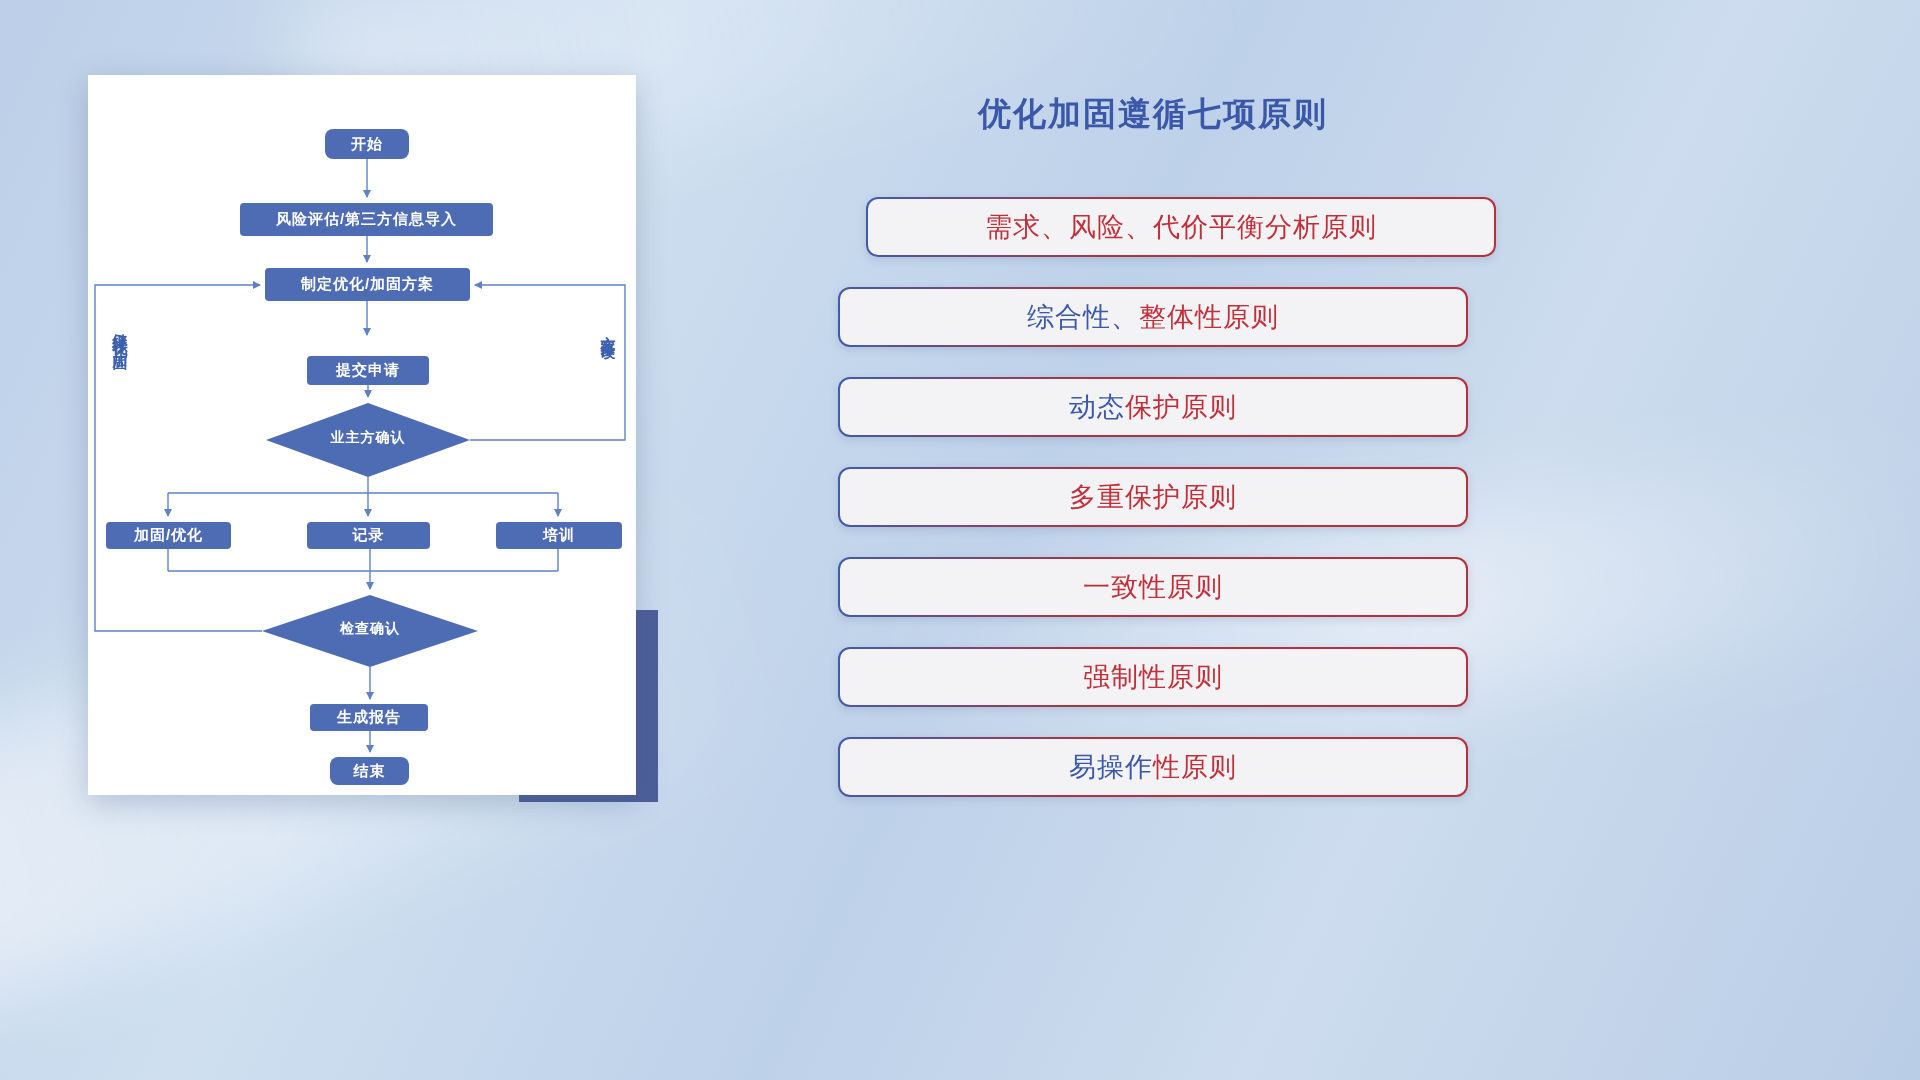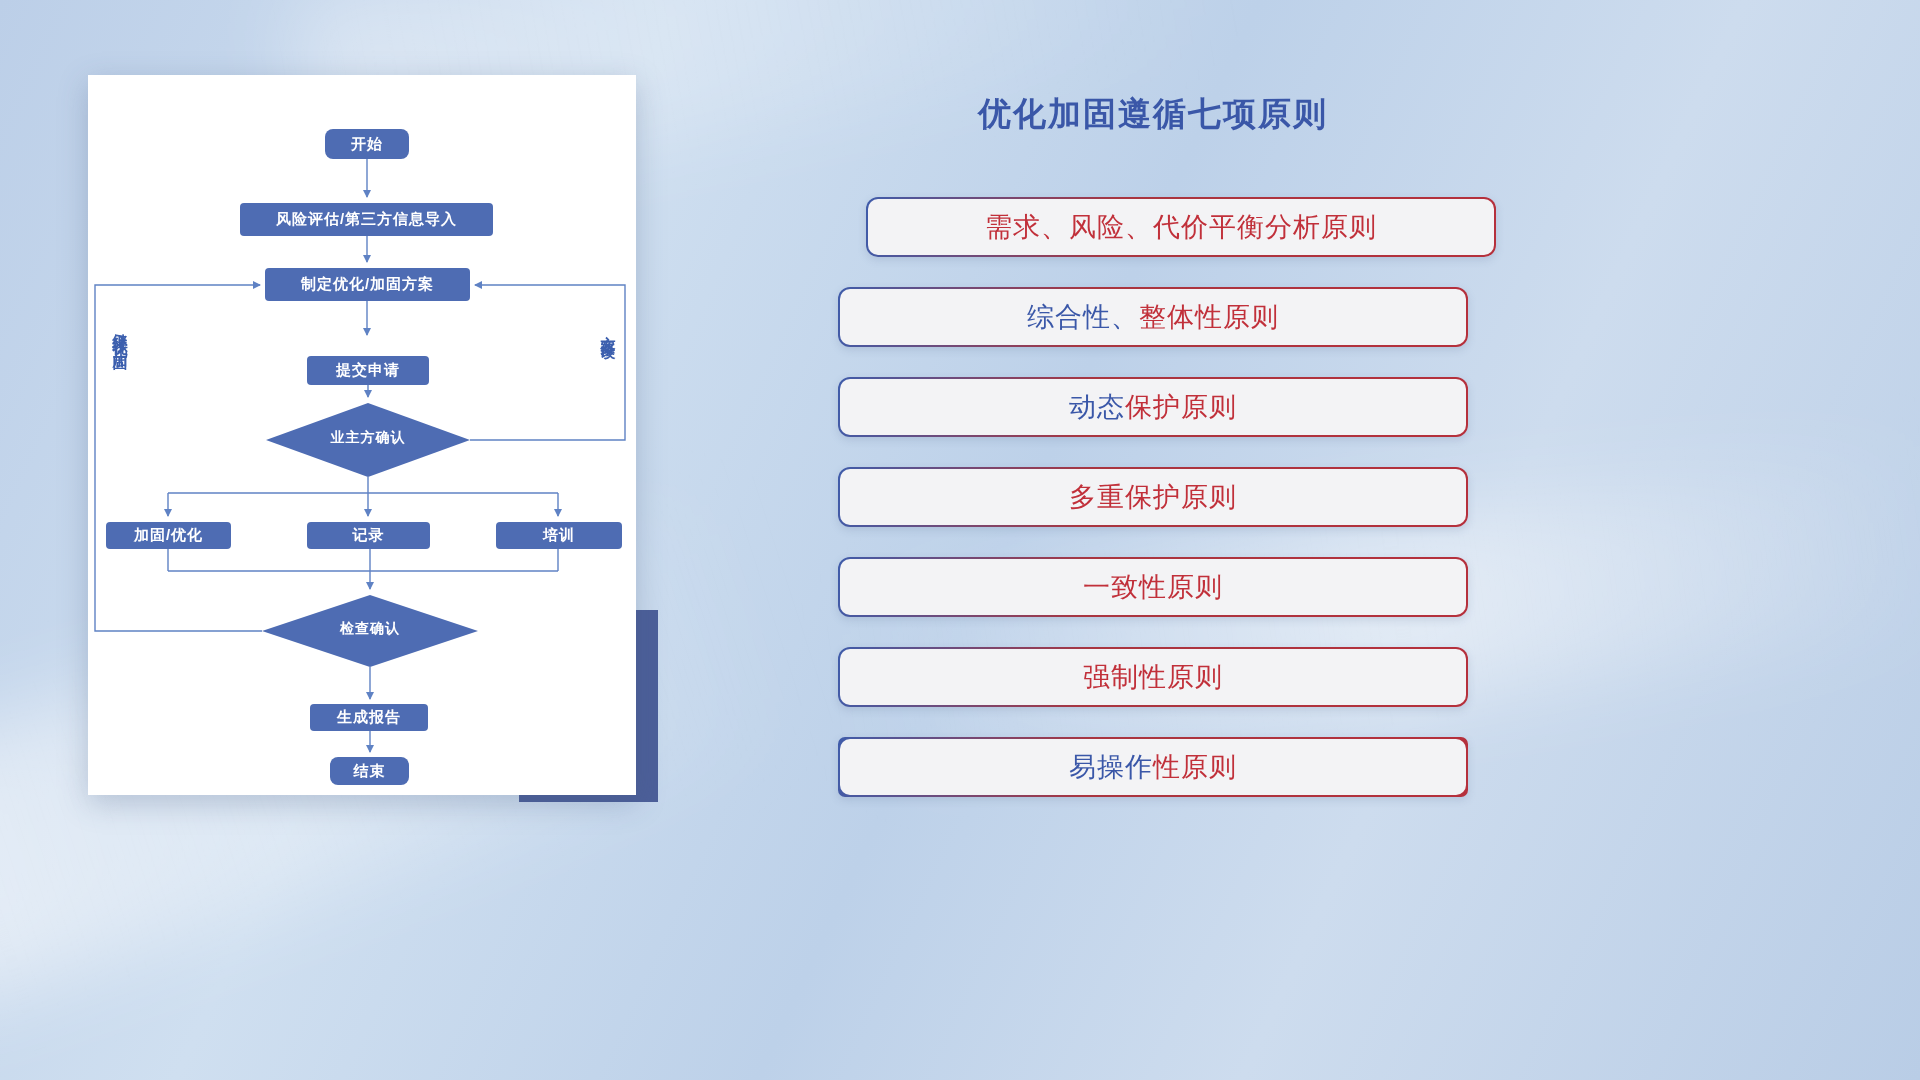--- a/index.html
+++ b/index.html
@@ -159,18 +159,18 @@
       <span class="p-blue"></span>
       <span class="p-red">一致性原则</span>
     </div>
 </div>
 <div class="p-row" style="top:647px;">
   <div class="p-inner">
       <span class="p-blue"></span>
       <span class="p-red">强制性原则</span>
     </div>
 </div>
-<div class="p-row" style="top:737px;border-radius:7px;">
+<div class="p-row" style="top:737px;">
   <div class="p-inner">
       <span class="p-blue">易操作</span>
       <span class="p-red">性原则</span>
     </div>
 </div>
 
 </body></html>

